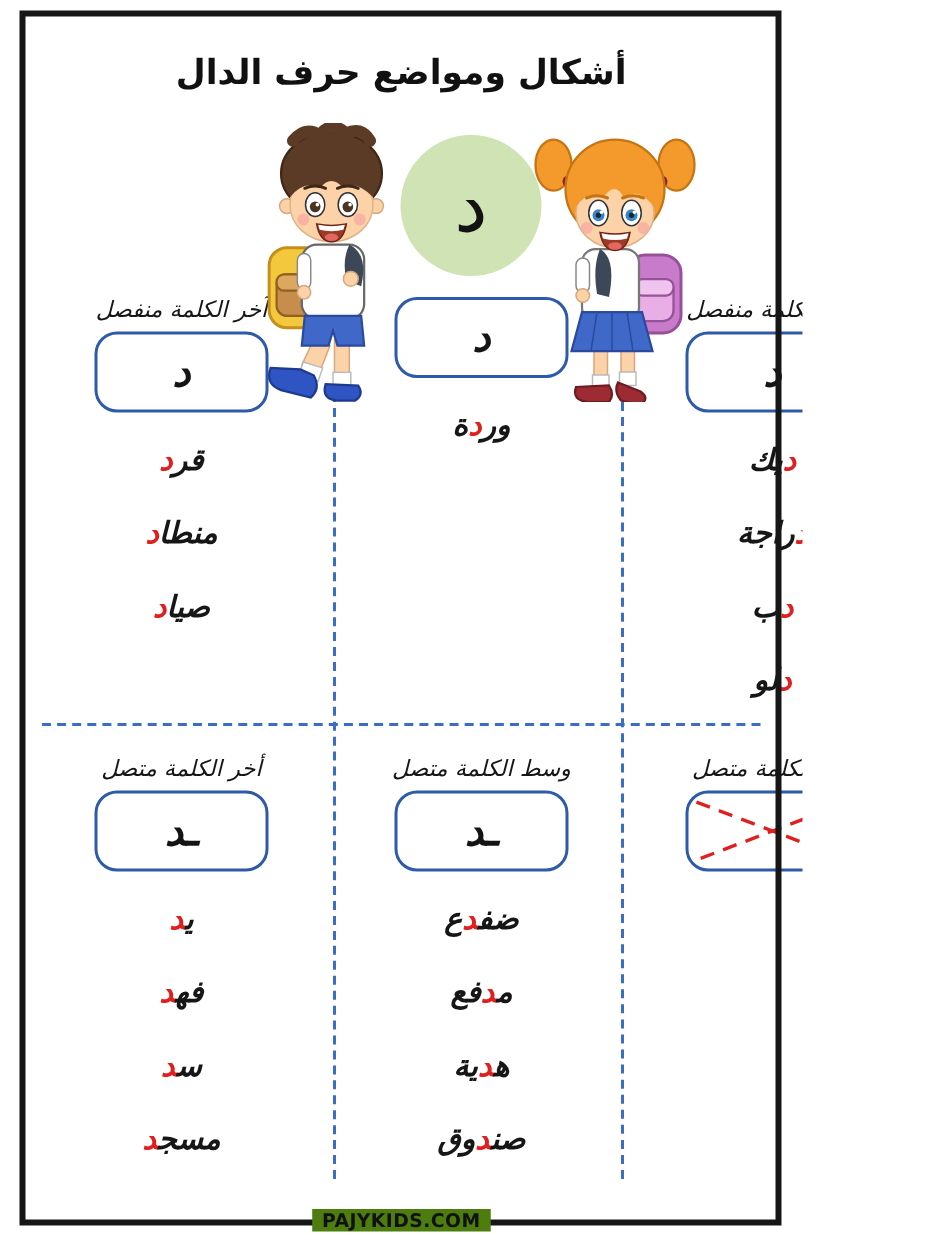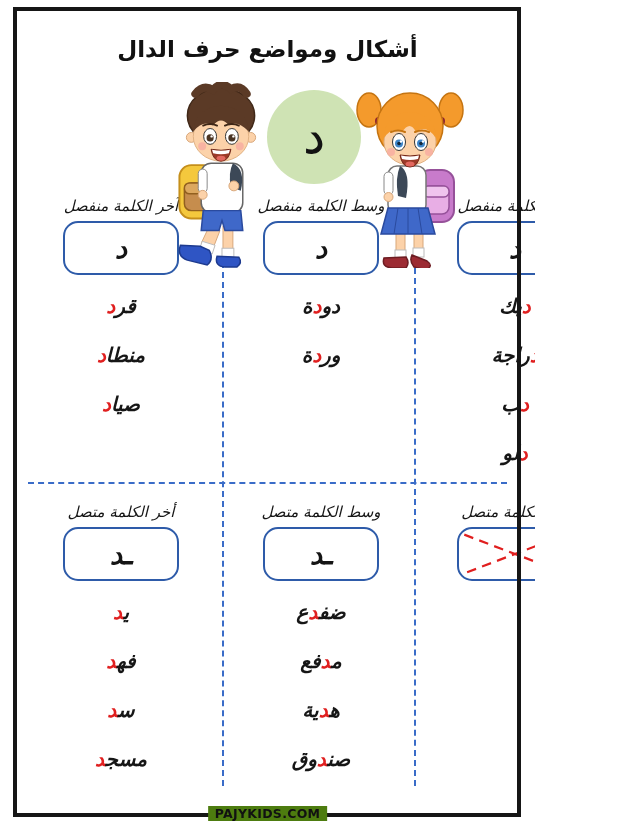--- a/index.html
+++ b/index.html
@@ -154,26 +154,24 @@
       </div>
       <div class="words">
         <div class="word"><span style="color: rgb(224, 31, 31);">د</span><span>يك</span></div>
         <div class="word"><span style="color: rgb(224, 31, 31);">د</span><span>راجة</span></div>
         <div class="word"><span style="color: rgb(224, 31, 31);">د</span><span>ب</span></div>
         <div class="word"><span style="color: rgb(224, 31, 31);">د</span><span>لو</span></div>
       </div>
     </div>
 
     <div class="section top">
-      <div class="sec-title">وسط الكلمة منفصل</div>
       <div class="letter-box">
         <span>د</span>
       </div>
       <div class="words">
-        <div class="word"><span>دو</span><span style="color: rgb(224, 31, 31);">د</span><span>ة</span></div>
         <div class="word"><span>ور</span><span style="color: rgb(224, 31, 31);">د</span><span>ة</span></div>
       </div>
     </div>
 
     <div class="section top">
       <div class="sec-title">آخر الكلمة منفصل</div>
       <div class="letter-box">
         <span>د</span>
       </div>
       <div class="words">

